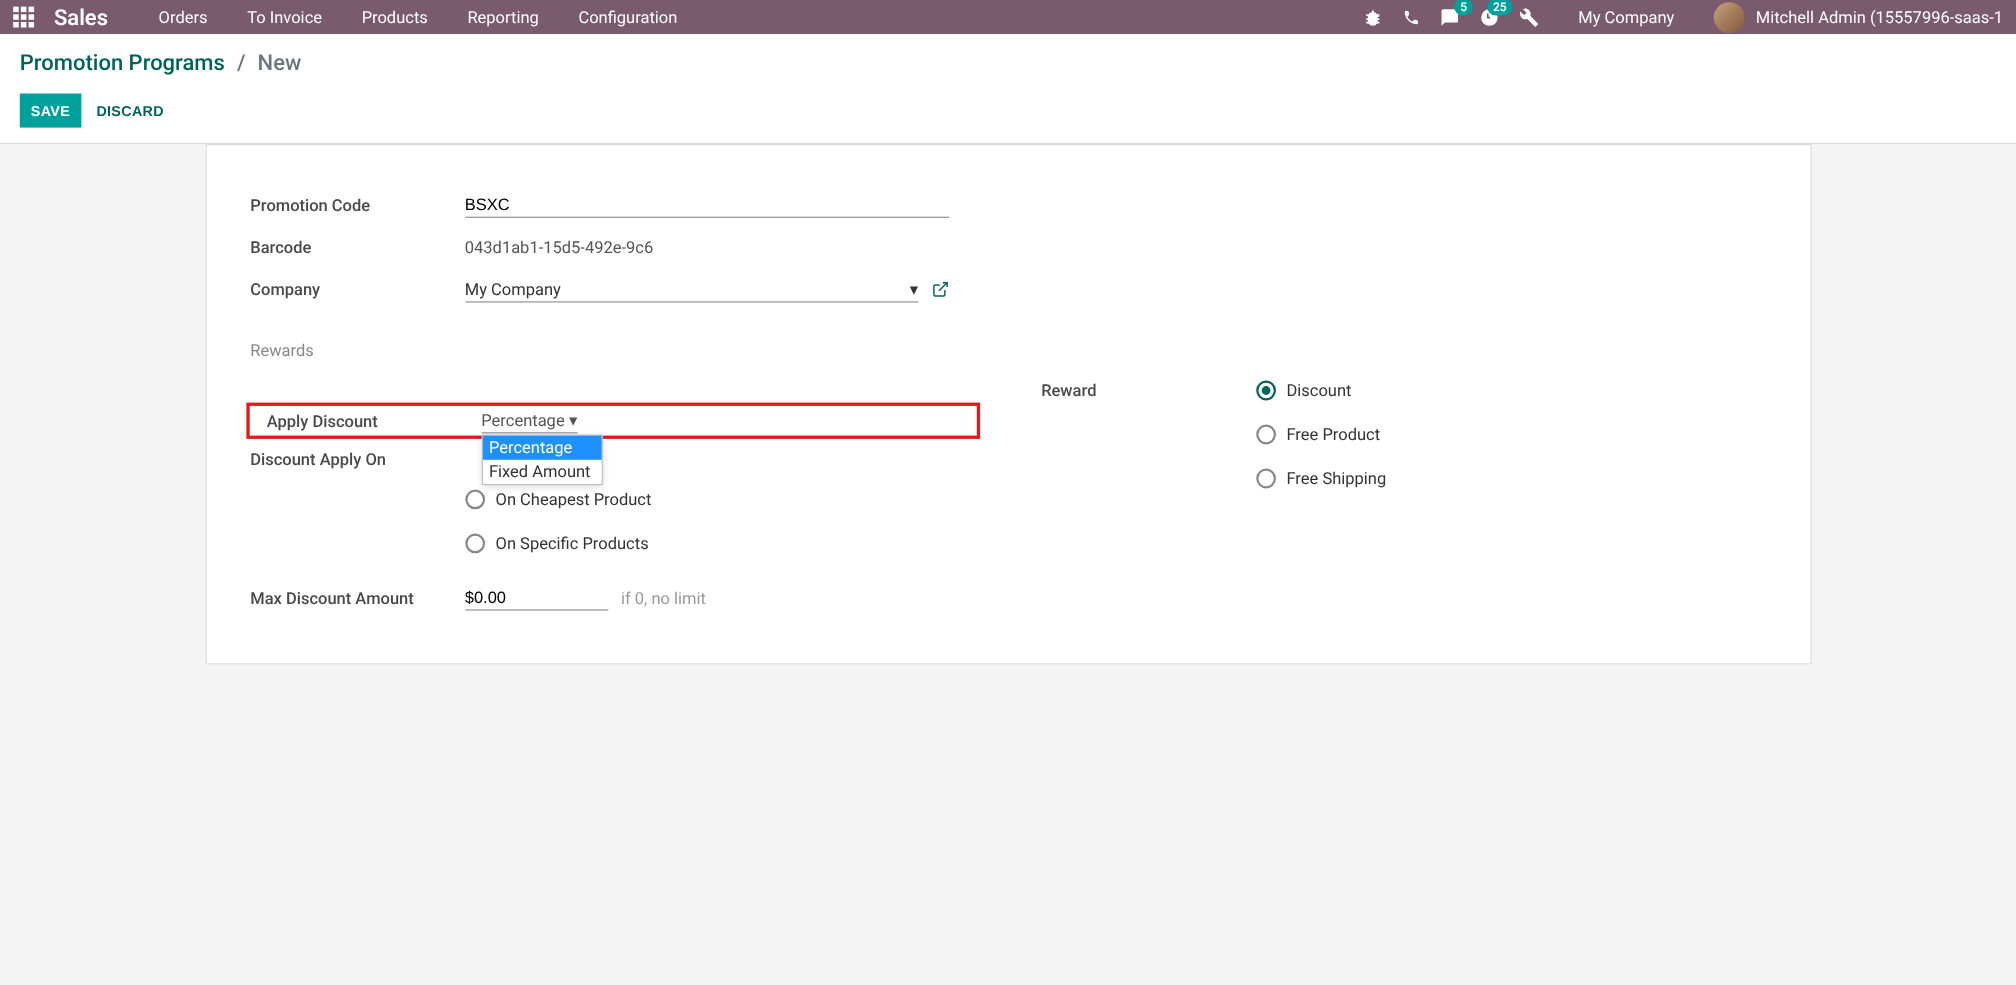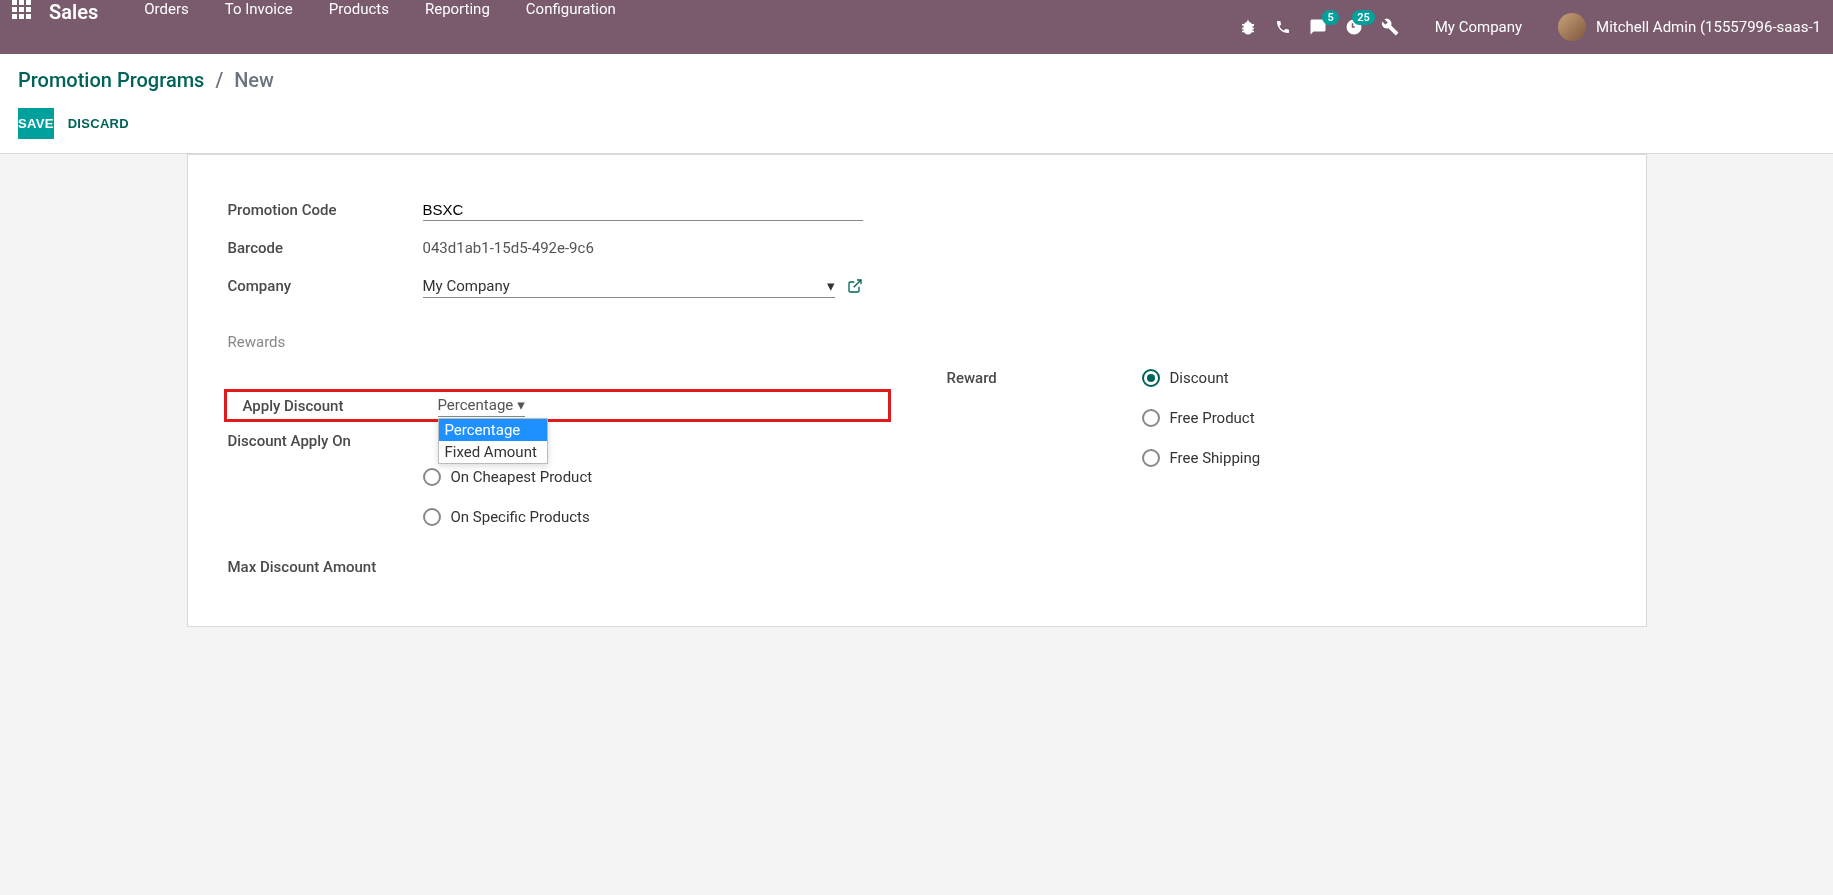--- a/index.html
+++ b/index.html
@@ -1,38 +1,38 @@
 <!DOCTYPE html>
 <html><head>
 <meta charset="utf-8">
 <style>
   * { box-sizing: border-box; margin: 0; padding: 0; }
   body { font-family: -apple-system, BlinkMacSystemFont, "Segoe UI", Roboto, "Helvetica Neue", Arial, sans-serif; background: #f4f4f4; color: #333; }
   
   
-  .topnav { background: #7a5b6d; height: 54px; display: flex; padding: 0 12px; color: #fff; font-size: 15px; overflow: hidden; white-space: nowrap; }
+  .topnav { background: #7a5b6d; height: 31px; display: flex; align-items: center; padding: 0 12px; color: #fff; font-size: 15px; overflow: hidden; white-space: nowrap; }
   .apps-icon { display: grid; grid-template-columns: repeat(3,5px); grid-template-rows: repeat(3,5px); gap: 2px; margin-right: 18px; cursor: pointer; }
   .apps-icon span { background: #fff; width: 5px; height: 5px; }
   .brand { font-size: 20px; font-weight: 600; margin-right: 28px; }
   .nav-item { margin: 0 18px; cursor: pointer; }
   .nav-spacer { flex: 1; }
   .nav-icons { display: flex; align-items: center; gap: 18px; }
   .nav-ic { position: relative; cursor: pointer; }
   .badge { position: absolute; top: -8px; right: -12px; background: #00a09d; color: #fff; border-radius: 9px; font-size: 11px; padding: 1px 5px; font-weight: 600; }
   .avatar { width: 28px; height: 28px; border-radius: 50%; background: linear-gradient(135deg,#c7a17a,#80573c); display:inline-block; vertical-align:middle; margin-right:6px;}
   .username { margin-left: 4px; }
   
   
   .control-panel { background: #fff; border-bottom: 1px solid #d9d9d9; padding: 14px 18px 14px 18px; }
   .breadcrumb { font-size: 20px; font-weight: 500; margin-bottom: 16px; }
   .breadcrumb a { color: #00635a; text-decoration: none; }
   .breadcrumb .sep { color: #6c757d; margin: 0 6px; }
   .breadcrumb .active { color: #6c757d; }
   .btns { display: flex; gap: 14px; align-items: center; }
-  .btn-primary { background: #00a09d; color: #fff; border: none; padding: 8px 0; font-size: 13px; font-weight: 600; cursor: pointer; letter-spacing: 0.3px; }
+  .btn-primary { background: #00a09d; color: #fff; border: none; padding: 8px 10px; font-size: 13px; font-weight: 600; cursor: pointer; letter-spacing: 0.3px; }
   .btn-link { background: none; border: none; color: #00635a; font-size: 13px; font-weight: 600; cursor: pointer; letter-spacing: 0.3px; }
   
   
   .sheet-wrap { padding: 0 18px 18px 18px; }
   .sheet { background: #fff; border: 1px solid #d9d9d9; padding: 18px 40px 40px 40px; max-width: 1460px; margin: 0 auto; }
   
   .form-row { display: flex; align-items: center; min-height: 38px; font-size: 15px; }
   .label-col { width: 195px; color: #4a4a4a; font-weight: 500; padding-right: 10px; }
   .input-col { flex: 0 0 440px; position: relative; }
   .radio-row { display: flex; align-items: center; gap: 10px; margin: 4px 0; font-size: 15px; }
@@ -213,20 +213,24 @@
               <span class="radio"></span>
               <span>On Specific Products</span>
             </div>
           </div>
         </div>
 
         <div style="height:18px"></div>
 
         <div class="form-row max-disc">
           <div class="label-col">Max Discount Amount</div>
+          <div class="input-col" style="display:flex;align-items:center;">
+            <input class="val-input" value="$0.00" style="">
+            <span class="hint">if 0, no limit</span>
+          </div>
         </div>
       </div>
 
       <div class="col">
         <div class="form-row" style="align-items:flex-start;">
           <div class="label-col" style="padding-top:4px;">Reward</div>
           <div class="input-col">
             <div class="radio-row">
               <span class="radio checked"></span>
               <span>Discount</span>

